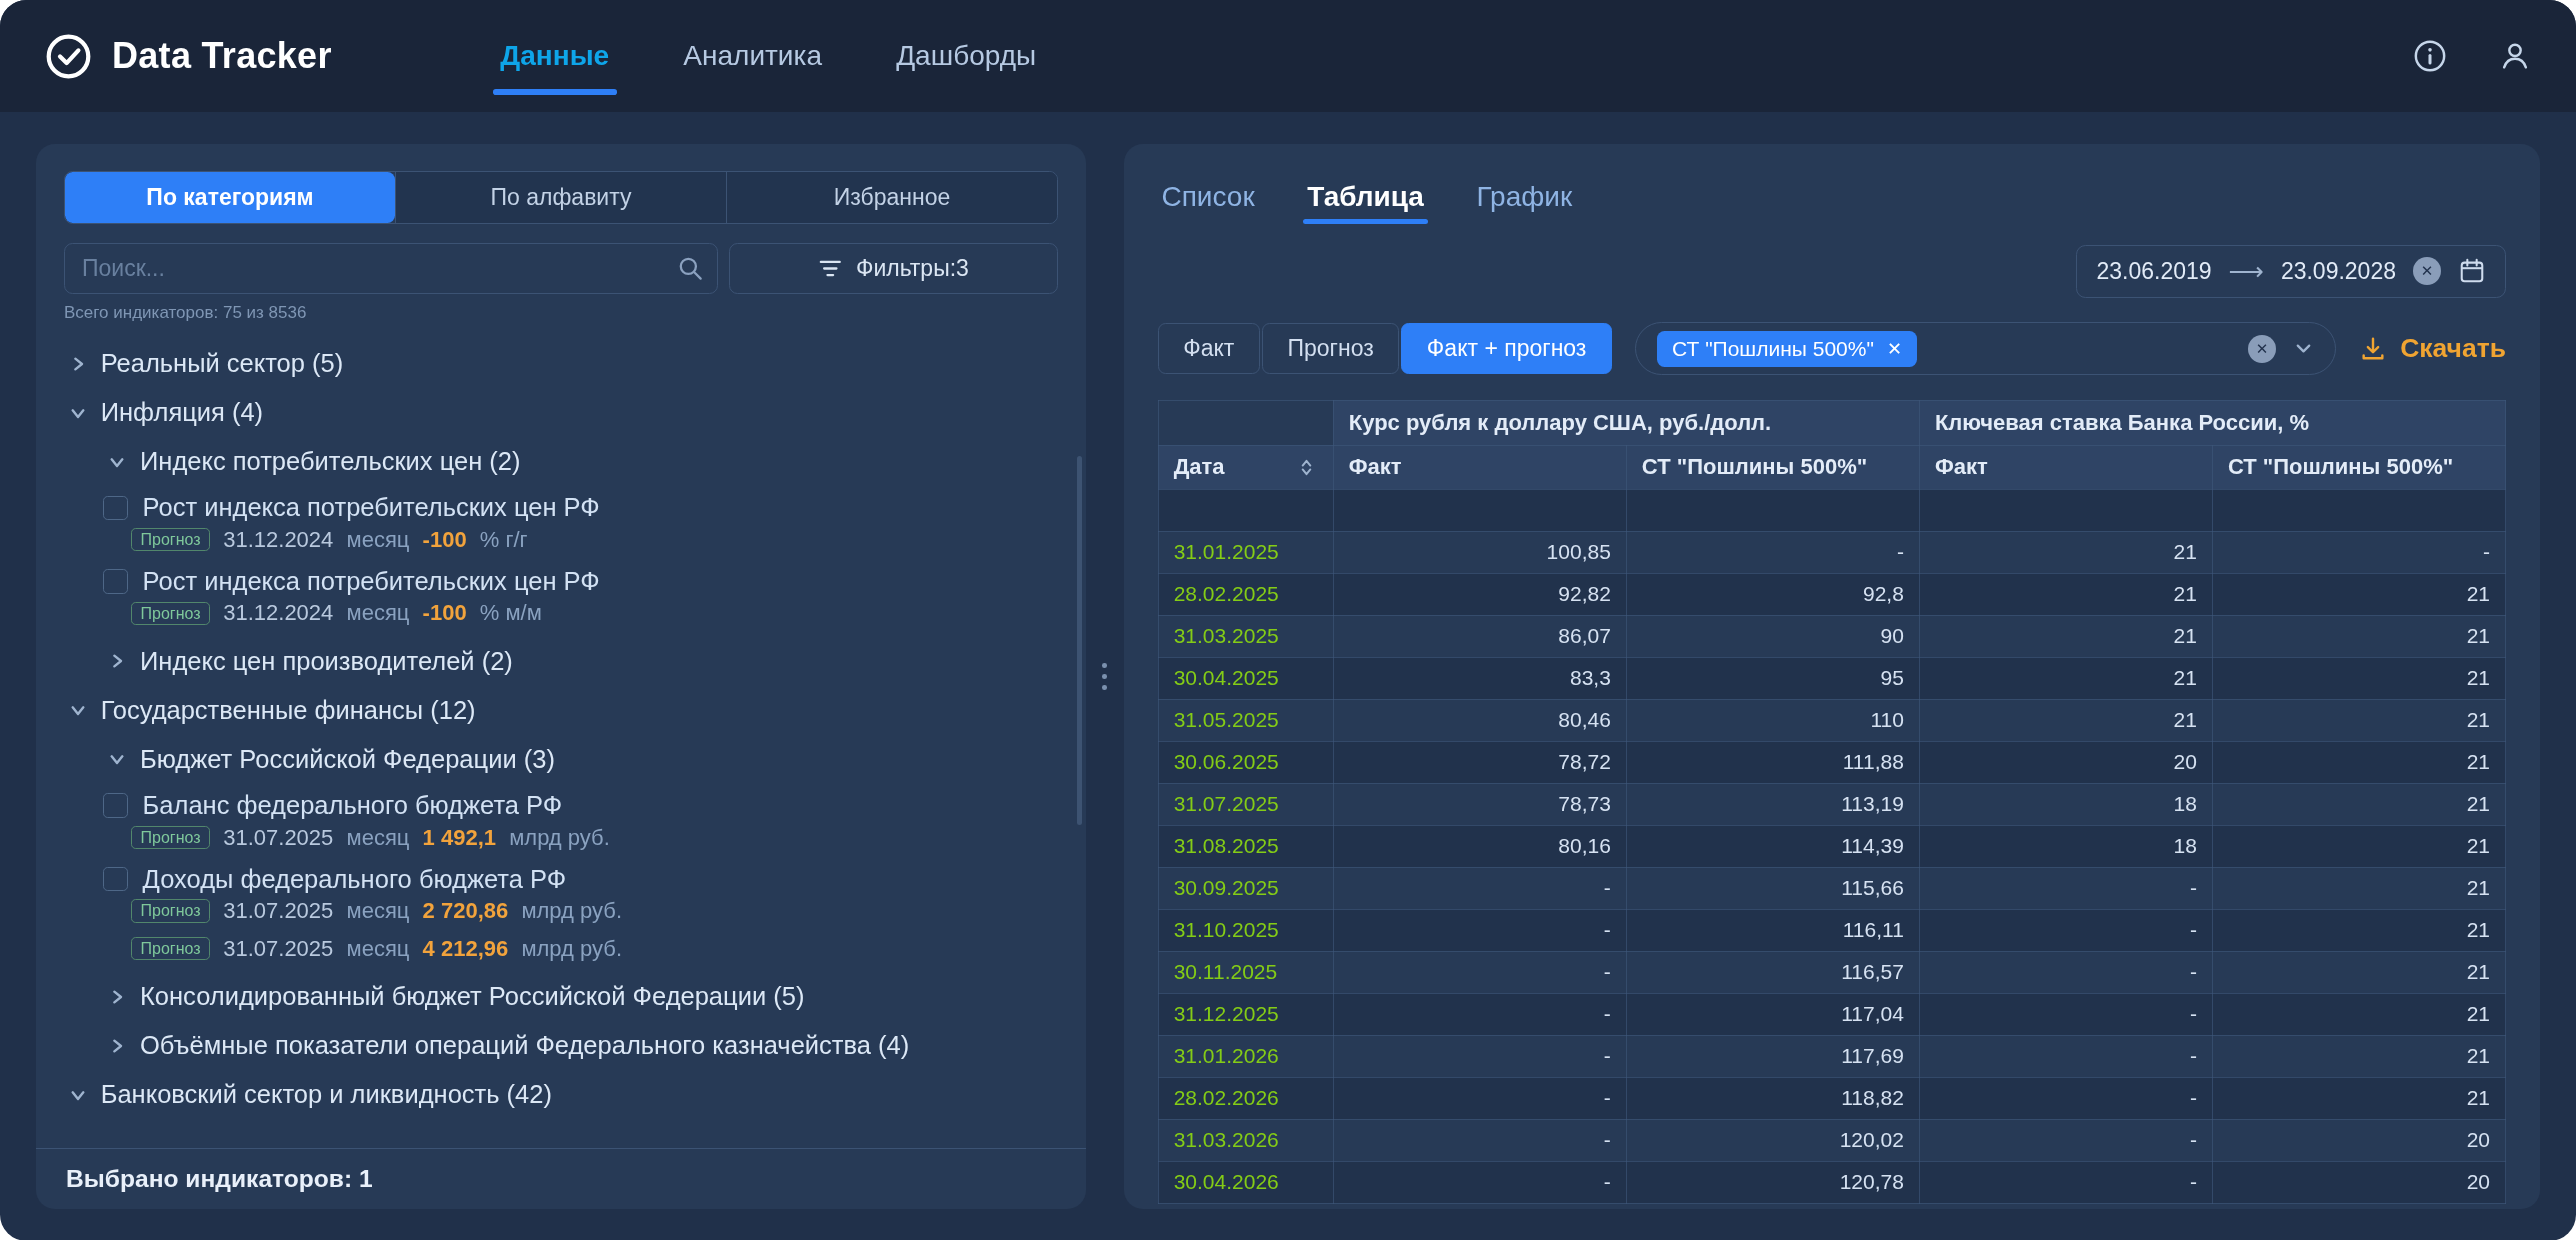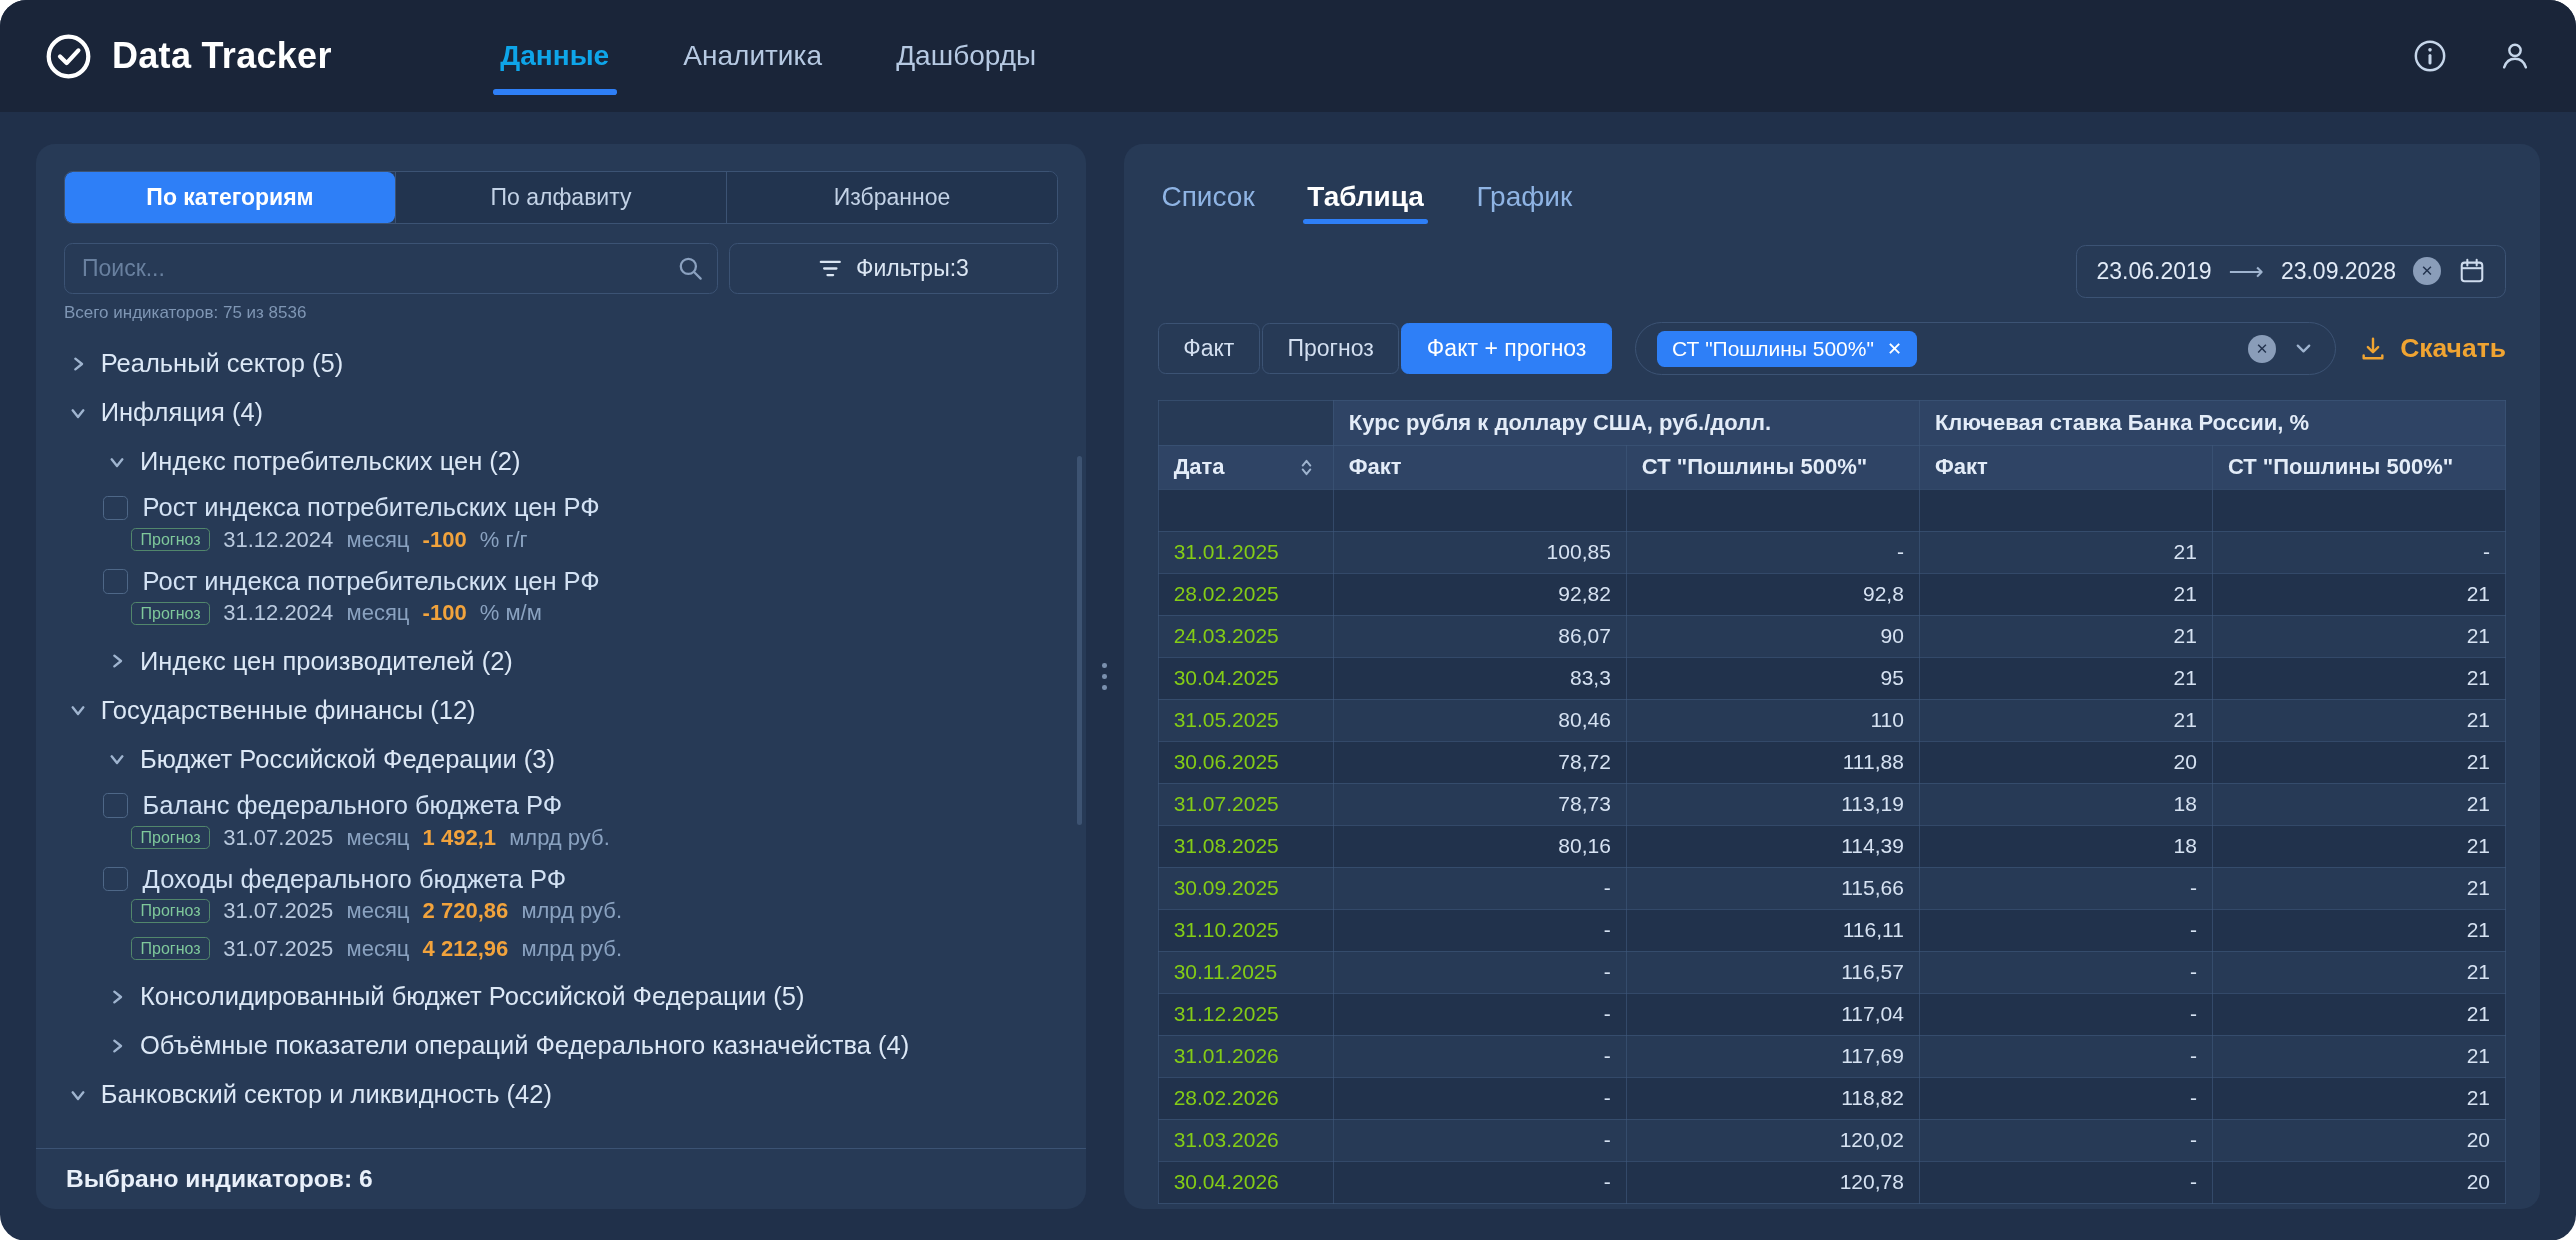--- a/index.html
+++ b/index.html
@@ -277,21 +277,21 @@
             </div>
             <div class="tree-cat" style="padding-left: 5.7px;">
               <svg class="chev exp" viewBox="0 0 12 12">
                 <path d="M4 2l5 4-5 4" fill="none" stroke="currentColor" stroke-width="1.8" stroke-linecap="round" stroke-linejoin="round"></path>
               </svg>
               <span>Банковский сектор и ликвидность (42)</span>
             </div>
           </div>
       </div>
       <div class="scroll-thumb"></div>
-      <div class="panel-footer">Выбрано индикаторов: 6</div>
+      <div class="panel-footer">Выбрано индикаторов: 1</div>
     </section>
 
     <div class="divider-handle">
         <i></i>
         <i></i>
         <i></i>
       </div>
 
     <section class="panel right-panel">
       <div class="right-body">
@@ -393,21 +393,21 @@
                   <td class="num-td">-</td>
                 </tr>
                 <tr>
                   <td class="date-td">28.02.2025</td>
                   <td class="num-td">92,82</td>
                   <td class="num-td">92,8</td>
                   <td class="num-td">21</td>
                   <td class="num-td">21</td>
                 </tr>
                 <tr>
-                  <td class="date-td">24.03.2025</td>
+                  <td class="date-td">31.03.2025</td>
                   <td class="num-td">86,07</td>
                   <td class="num-td">90</td>
                   <td class="num-td">21</td>
                   <td class="num-td">21</td>
                 </tr>
                 <tr>
                   <td class="date-td">30.04.2025</td>
                   <td class="num-td">83,3</td>
                   <td class="num-td">95</td>
                   <td class="num-td">21</td>

